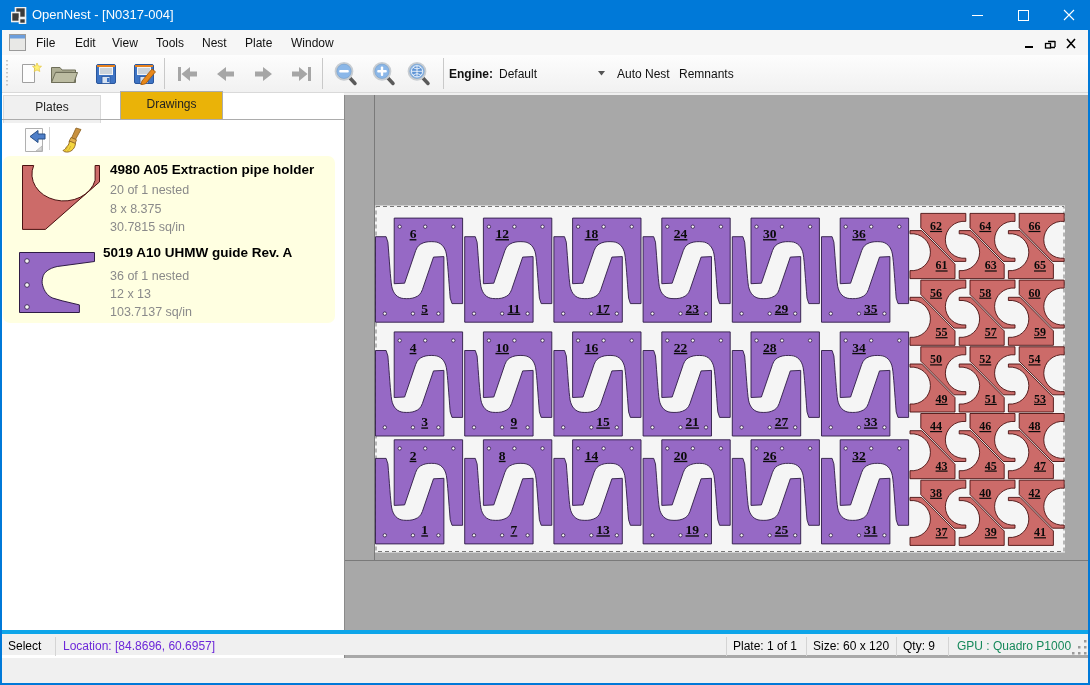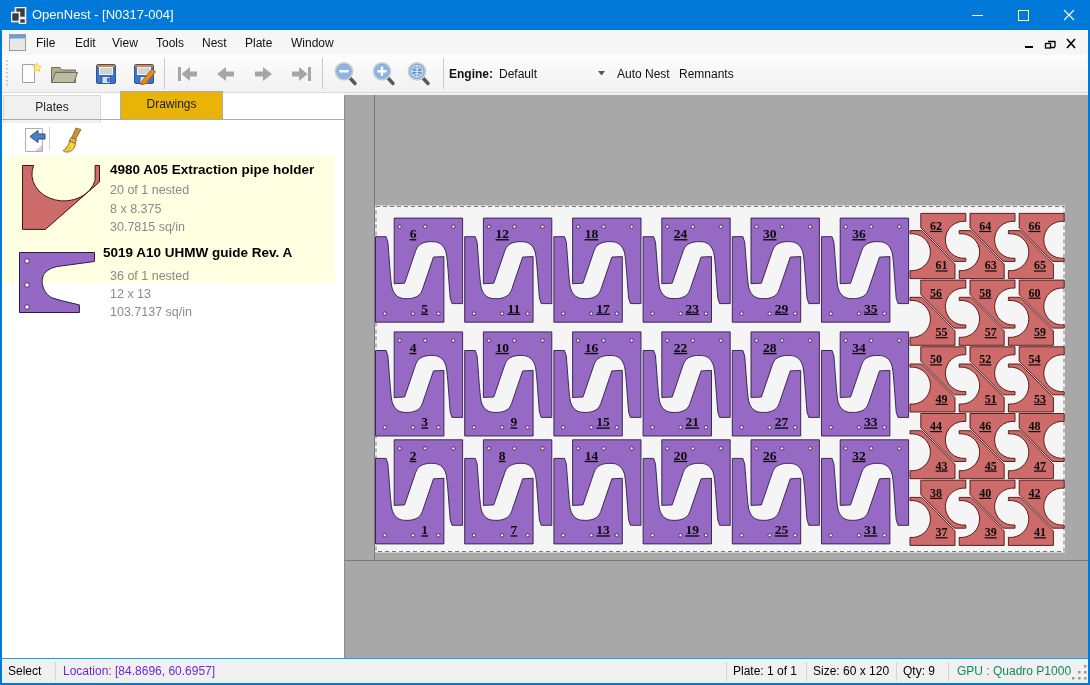--- a/index.html
+++ b/index.html
@@ -18,27 +18,27 @@
 .tsep { position:absolute; top:3px; height:31px; width:1px; background:#C9C9C9; }
 .ttxt { position:absolute; top:12px; font-size:12px; color:#111; }
 
 #panel { left:2px; top:93px; width:342px; height:565px; background:#fff; }
 #pcdiv { position:absolute; left:344px; top:95px; width:1px; height:563px; background:#8a8a8a; }
 .tab { position:absolute; font-size:12px; color:#222; text-align:center; }
 #tab1 { left:1px; top:1.5px; width:98px; height:40px; background:#F0F0F0; border:1px solid #D9D9D9; border-bottom:none; line-height:23px; }
 #tab2 { left:99px; top:-2.5px; width:103px; height:28.5px; background:#eab308; border:1px solid #ACACAC; border-bottom:none; line-height:24px;margin-left:19px; }
 #tabline { position:absolute; left:0; top:25.5px; width:342px; height:1px; background:#ACACAC; }
 #ptool { position:absolute; left:0; top:29.5px; width:342px; height:31px; background:#fff; }
-#plist { position:absolute; left:1px; top:63px; width:332px; height:127px; background:#FFFFE1; }
+#plist { position:absolute; left:1px; top:63px; width:332px; height:167px; background:#FFFFE1;border-radius:7px; }
 .it { position:absolute; font-size:13.5px; font-weight:bold; color:#000; }
 .ig { position:absolute; font-size:12.5px; color:#8a8a8a; }
 
 #canvas { left:345px; top:95px; width:743px; height:563px; background:#A8A8A8; overflow:hidden; }
 
-#status { left:2px; top:658px; width:1086px; height:25px; background:#F0F0F0; border-top:1px solid #0ea5e9; font-size:12px; color:#000; }
+#status { left:2px; top:630px; width:1086px; height:25px; background:#F0F0F0; border-top:4px solid #0ea5e9; font-size:12px; color:#000; }
 #status .s { position:absolute; top:5px; }
 .ssep { position:absolute; top:3px; height:19px; width:1px; background:#D4D4D4; }
 
 .pp { fill:#9669C5; stroke:#2E1B45; stroke-width:0.9; }
 .rp { fill:#CC6B69; stroke:#4A1111; stroke-width:0.9; }
 .ph { fill:#F5F5F5; stroke:#2E1B45; stroke-width:0.8; }
 .sheet { fill:#F5F5F5; stroke:none; }
 .dash { fill:none; stroke:#777; stroke-dasharray:4,3; }
 .lbl, .lbr { font-family:"Liberation Serif",serif; font-weight:bold; fill:#0a0a0a; text-anchor:middle; text-decoration:underline; text-decoration-thickness:1.4px; text-underline-offset:1.5px; }
 .lbl { font-size:13.5px; }

